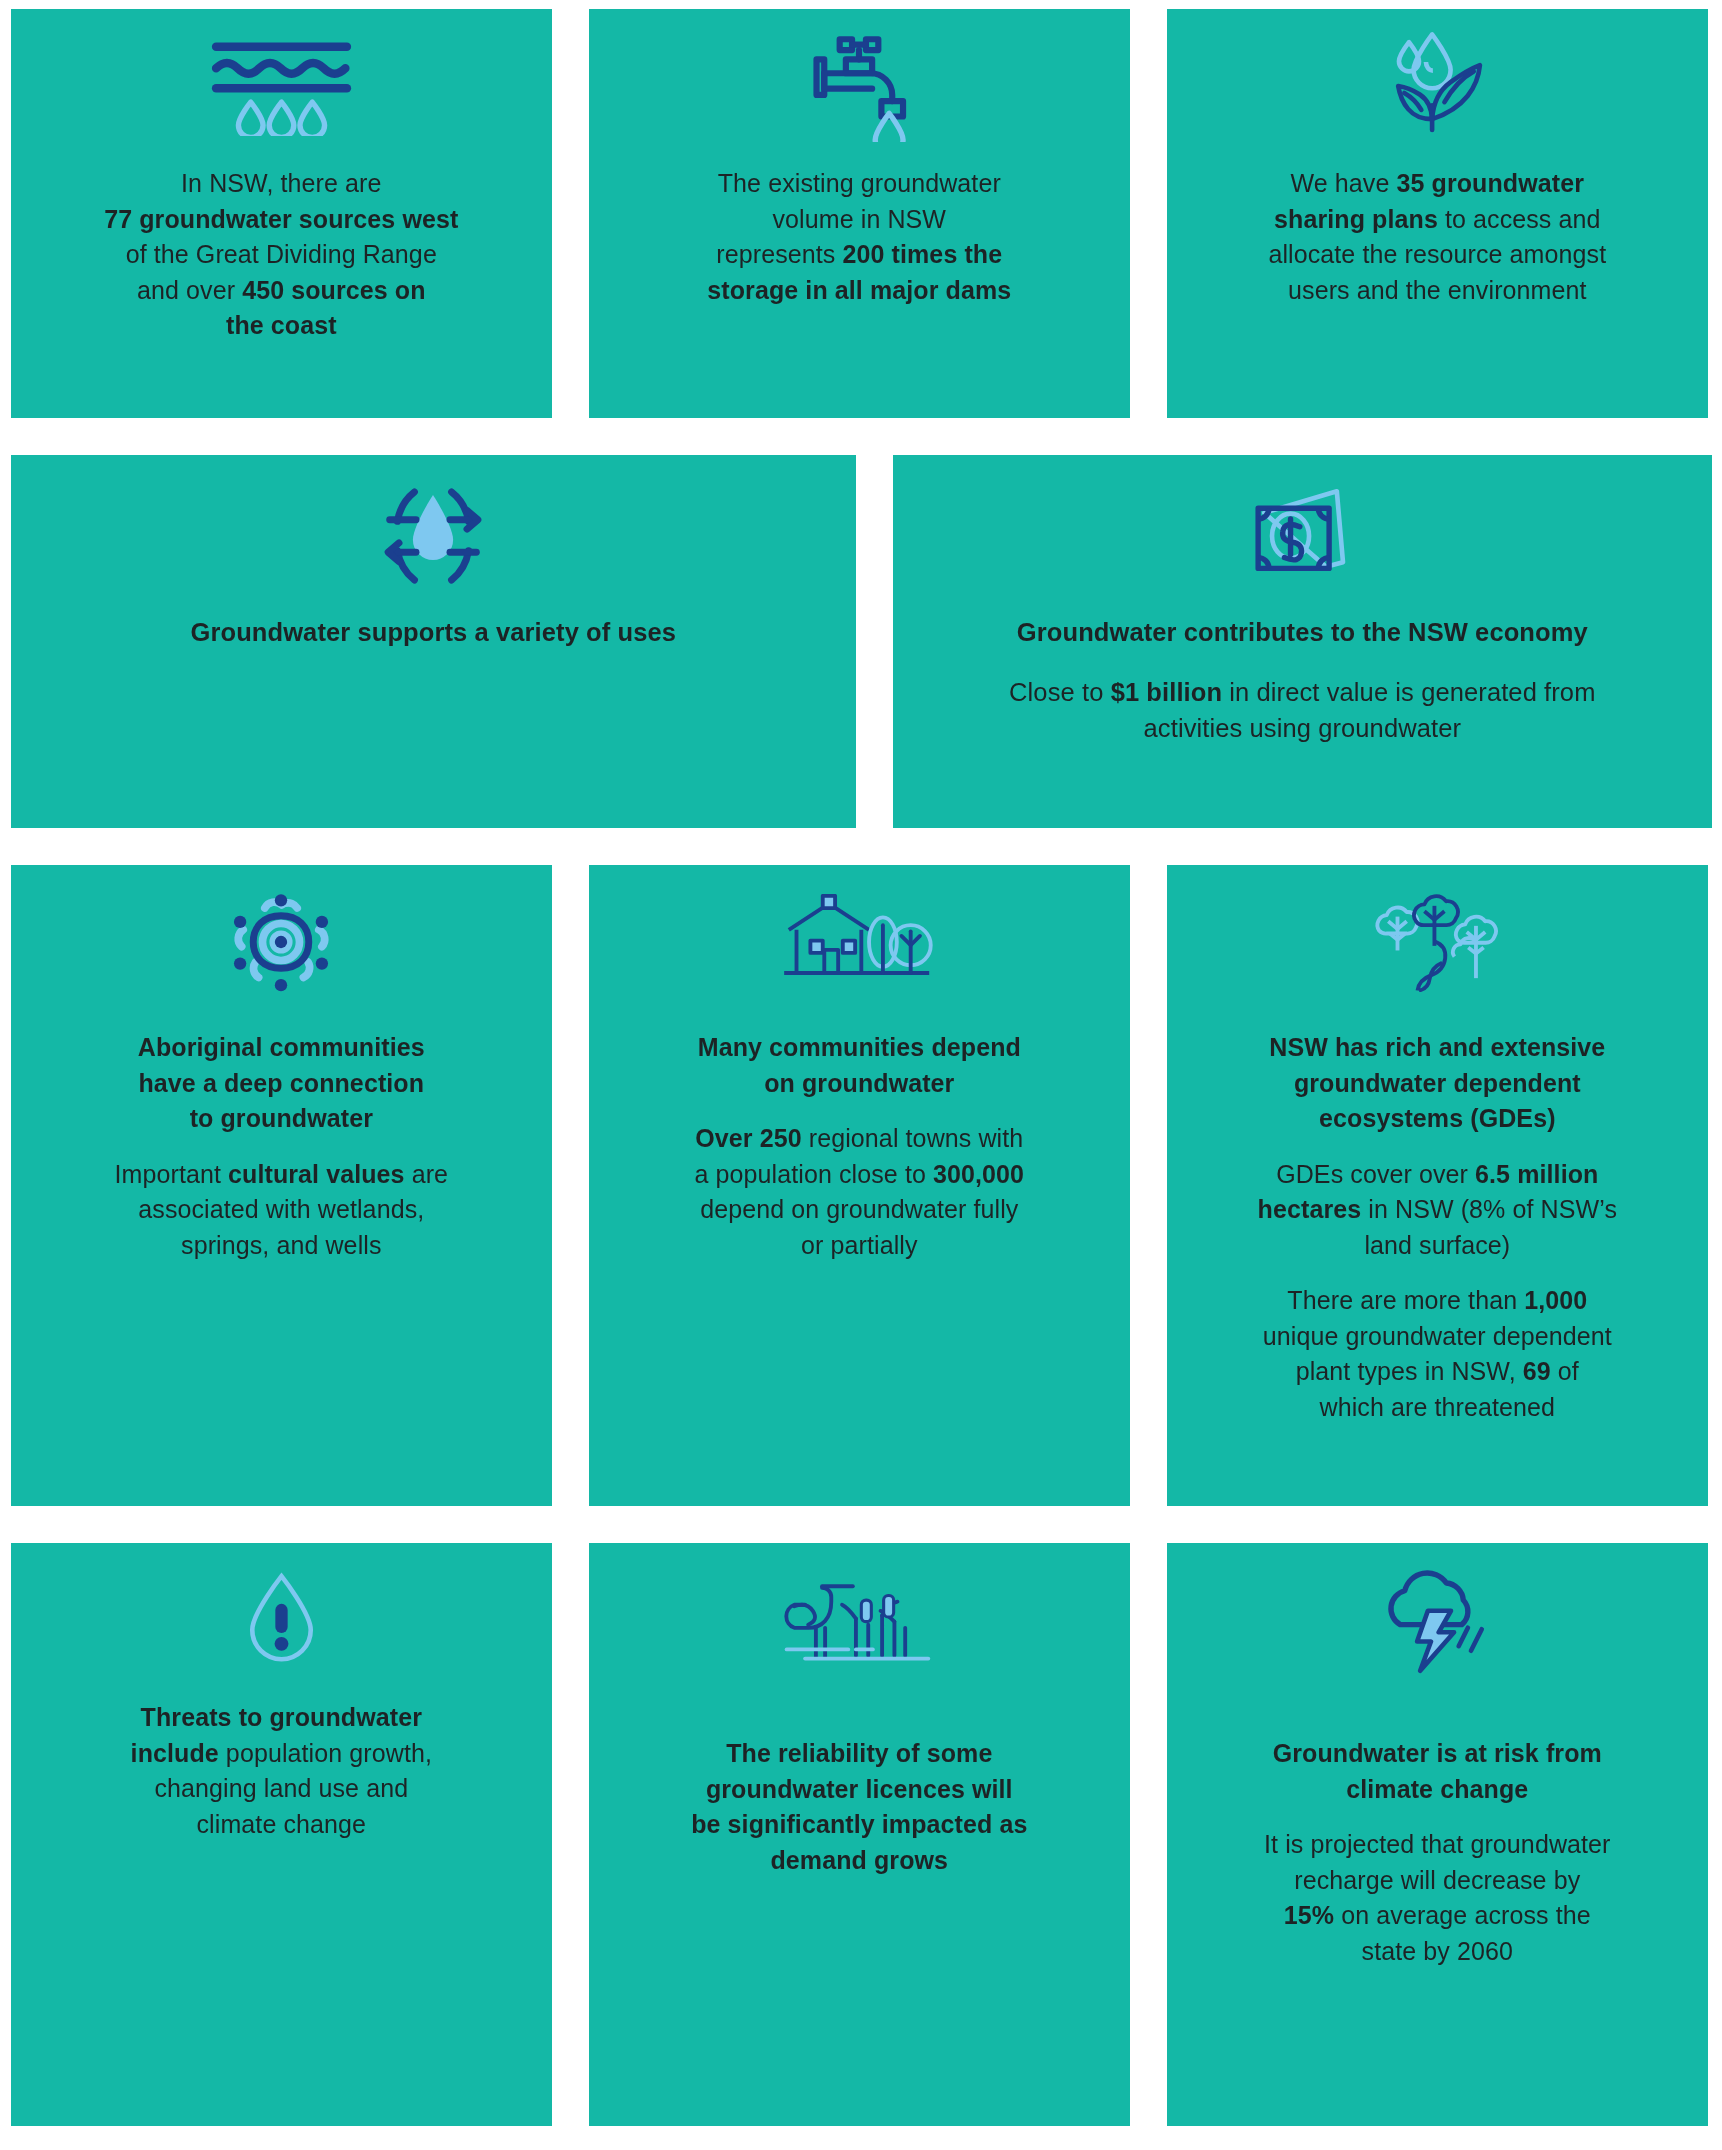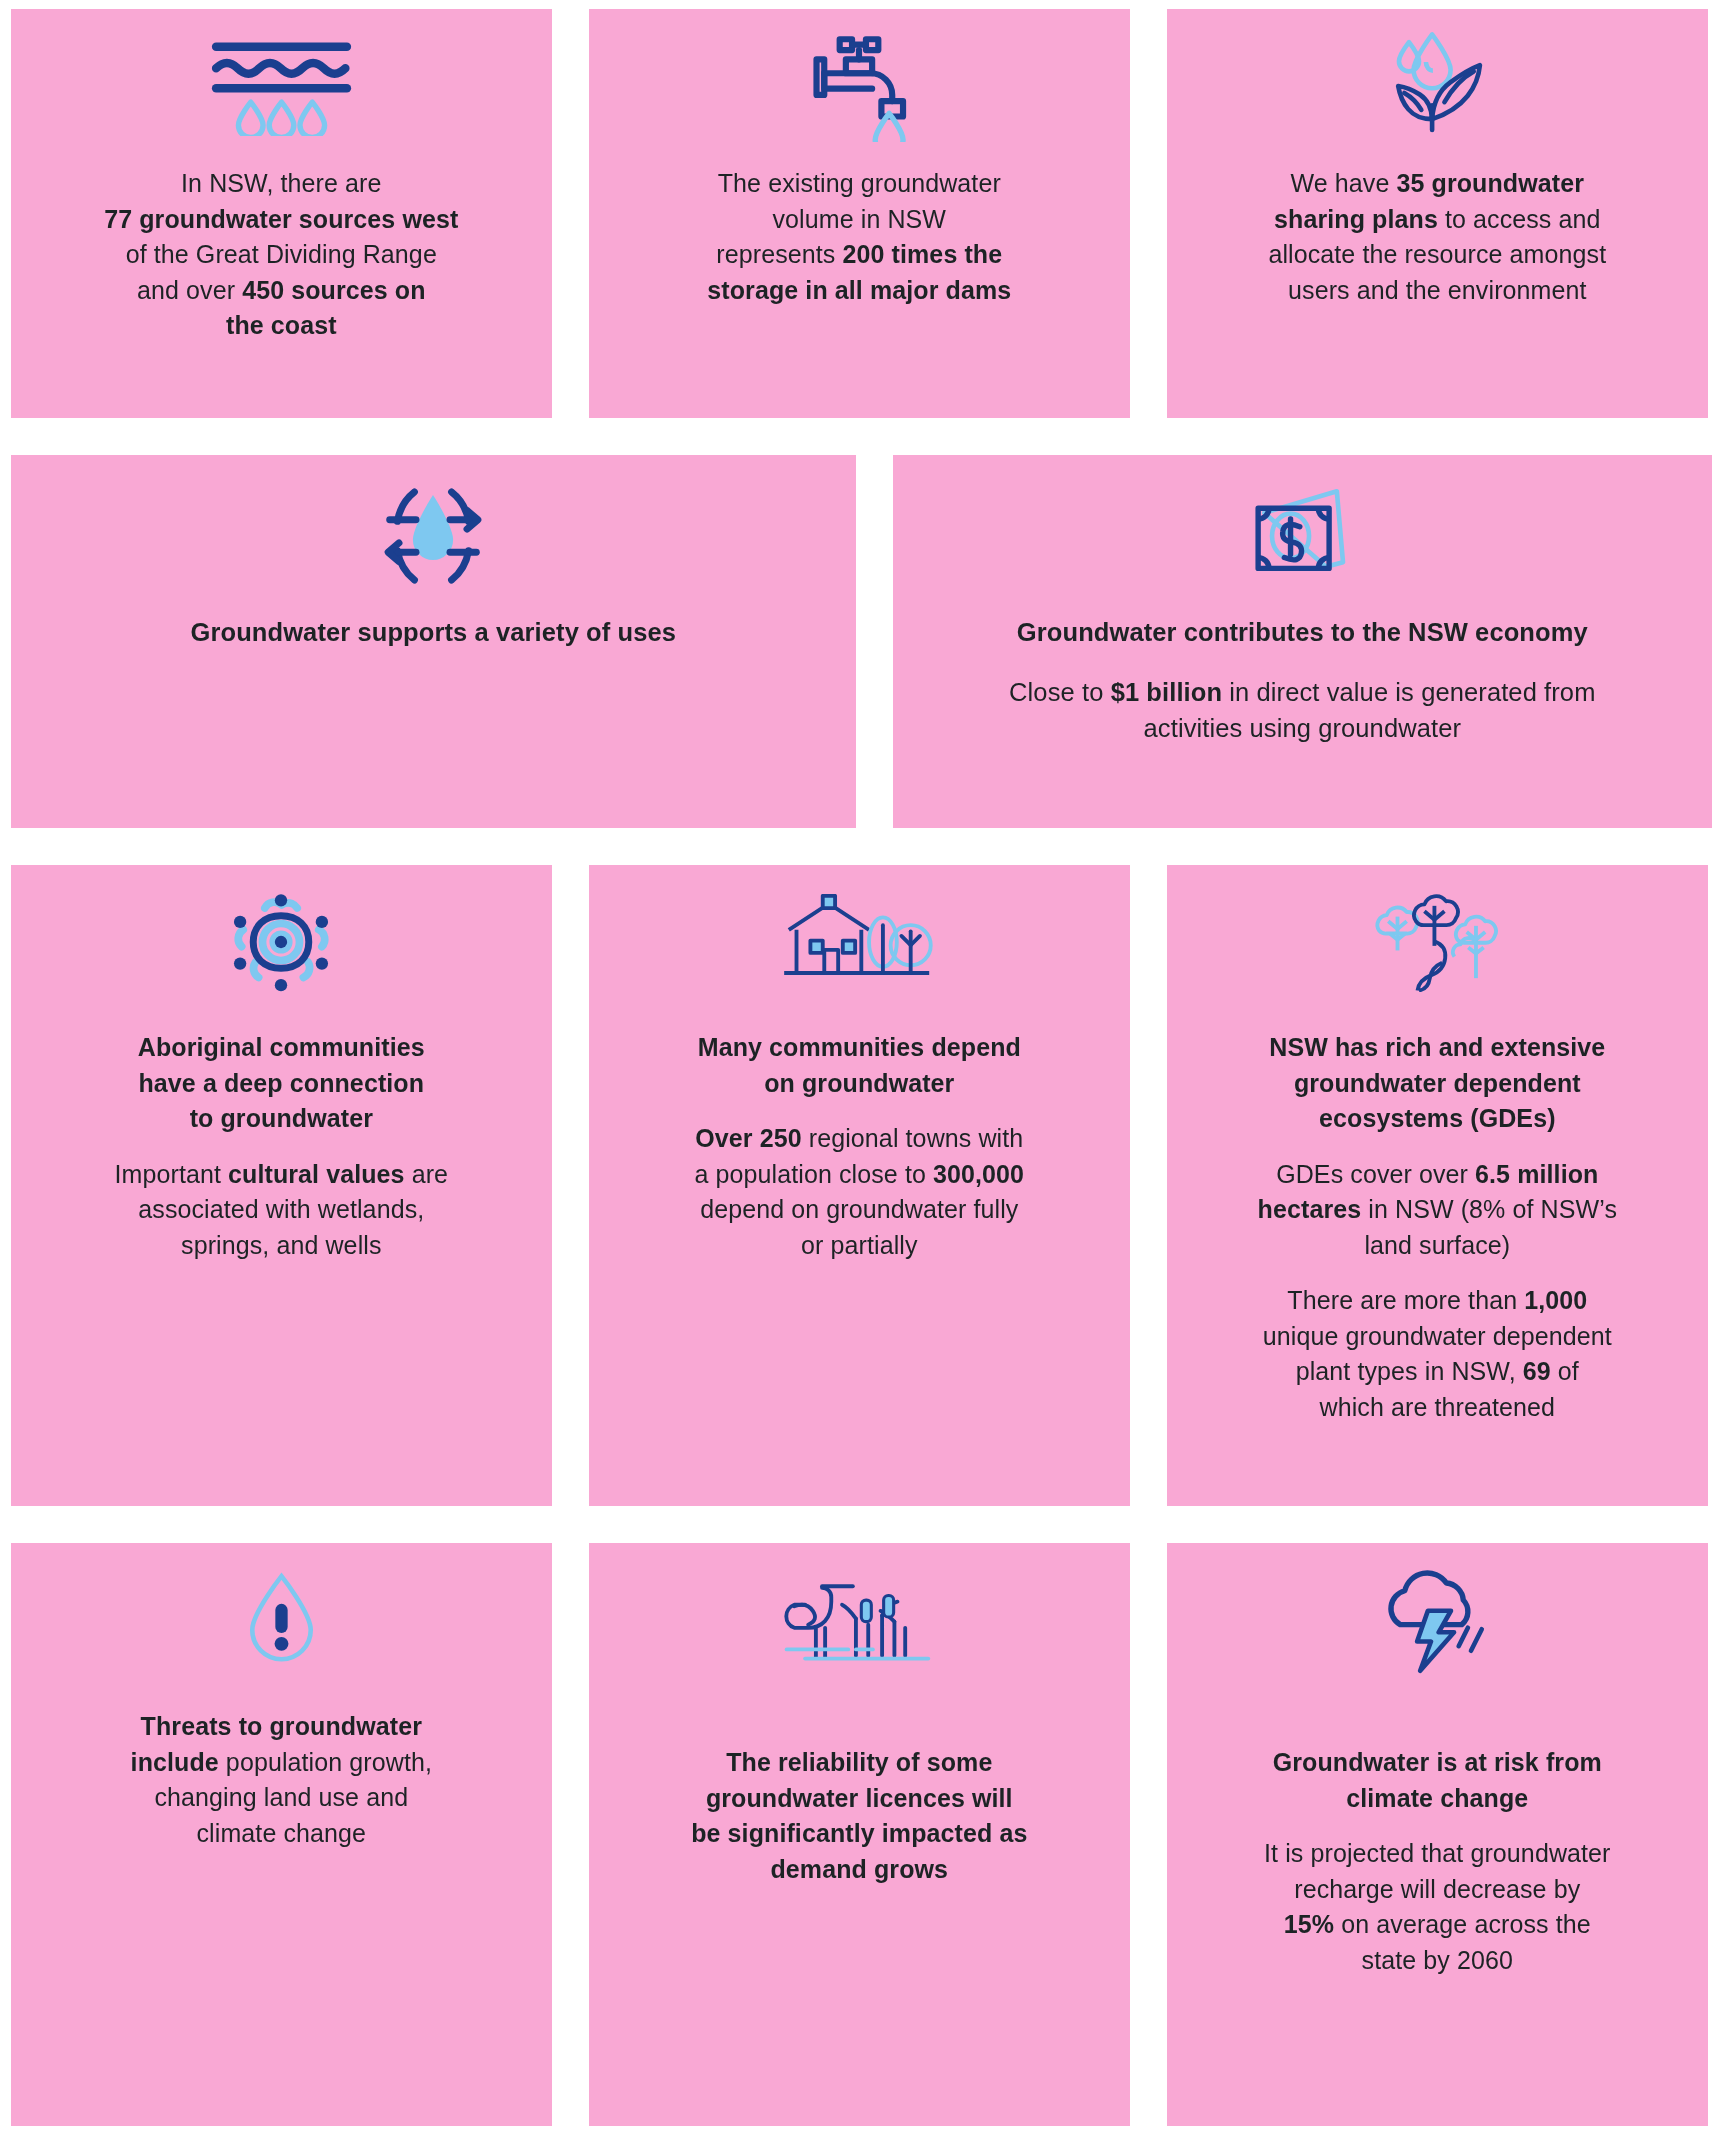--- a/index.html
+++ b/index.html
@@ -25,38 +25,38 @@
   }
 
   .row {
     display: flex;
     gap: 37px;
     margin-bottom: 37px;
   }
   .row:last-child { margin-bottom: 0; }
 
   .card {
-    background: #f9a8d4;
+    background: #14b8a6;
     box-sizing: border-box;
     display: flex;
     flex-direction: column;
     align-items: center;
     padding: 23px 28px 28px 28px;
   }
 
   
   .c-third { width: 541px; flex: 0 0 541px; }
   .c-half-left { width: 845px; flex: 0 0 845px; }
   .c-half-right { width: 819px; flex: 0 0 819px; }
 
   
   .row-1 .card { height: 409px; }
   .row-2 .card { height: 373px; }
   .row-3 .card { height: 641px; gap: 14px; }
-  .row-4 .card { height: 583px; gap: 9px; }
+  .row-4 .card { height: 583px; }
 
   .icon-wrap {
     height: 108px;
     display: flex;
     align-items: center;
     justify-content: center;
     margin-bottom: 7.7px;
   }
   .row-2 .icon-wrap { height: 116px; margin-bottom: 20px; }
   .row-1 .icon-wrap { margin-bottom: 26px; }

